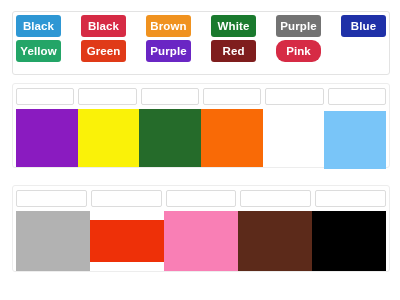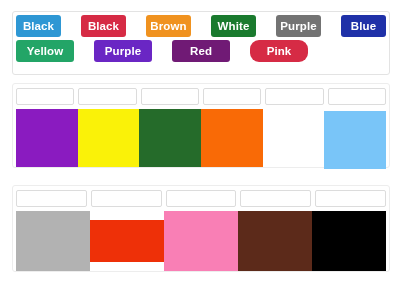--- a/index.html
+++ b/index.html
@@ -118,22 +118,23 @@
       <div class="chip" style="background: rgb(46, 151, 212); color: rgb(255, 255, 255);">Black</div>
       <div class="chip" style="background: rgb(214, 43, 69); color: rgb(255, 255, 255);">Black</div>
       <div class="chip" style="background: rgb(240, 146, 31); color: rgb(255, 255, 255);">Brown</div>
       <div class="chip" style="background: rgb(26, 122, 46); color: rgb(255, 255, 255);">White</div>
       <div class="chip" style="color: rgb(255, 255, 255); background: #737373;">Purple</div>
       <div class="chip" style="background: rgb(31, 49, 168); color: rgb(255, 255, 255);">Blue</div>
     </div>
 
     <div class="chip-row">
       <div class="chip" style="background: rgb(35, 165, 103); color: rgb(255, 255, 255);">Yellow</div>
+      <div class="chip" style="background: rgb(224, 58, 24); color: rgb(255, 255, 255);">Green</div>
       <div class="chip" style="background: rgb(106, 38, 196); color: rgb(255, 255, 255);">Purple</div>
-      <div class="chip" style="background: #701a75; color: rgb(255, 255, 255);">Red</div>
+      <div class="chip" style="background: #7f1d1d; color: rgb(255, 255, 255);">Red</div>
       <div class="chip" style="background: rgb(214, 43, 69); color: rgb(255, 255, 255); border-radius: 9px;">Pink</div>
       <div class="chip blank" style="color: rgb(255, 255, 255);"></div>
     </div>
 
   </div>
 
   <div class="answer-panel" id="panel-2">
     <div class="slot-row">
       <div class="slot"></div>
       <div class="slot"></div>

